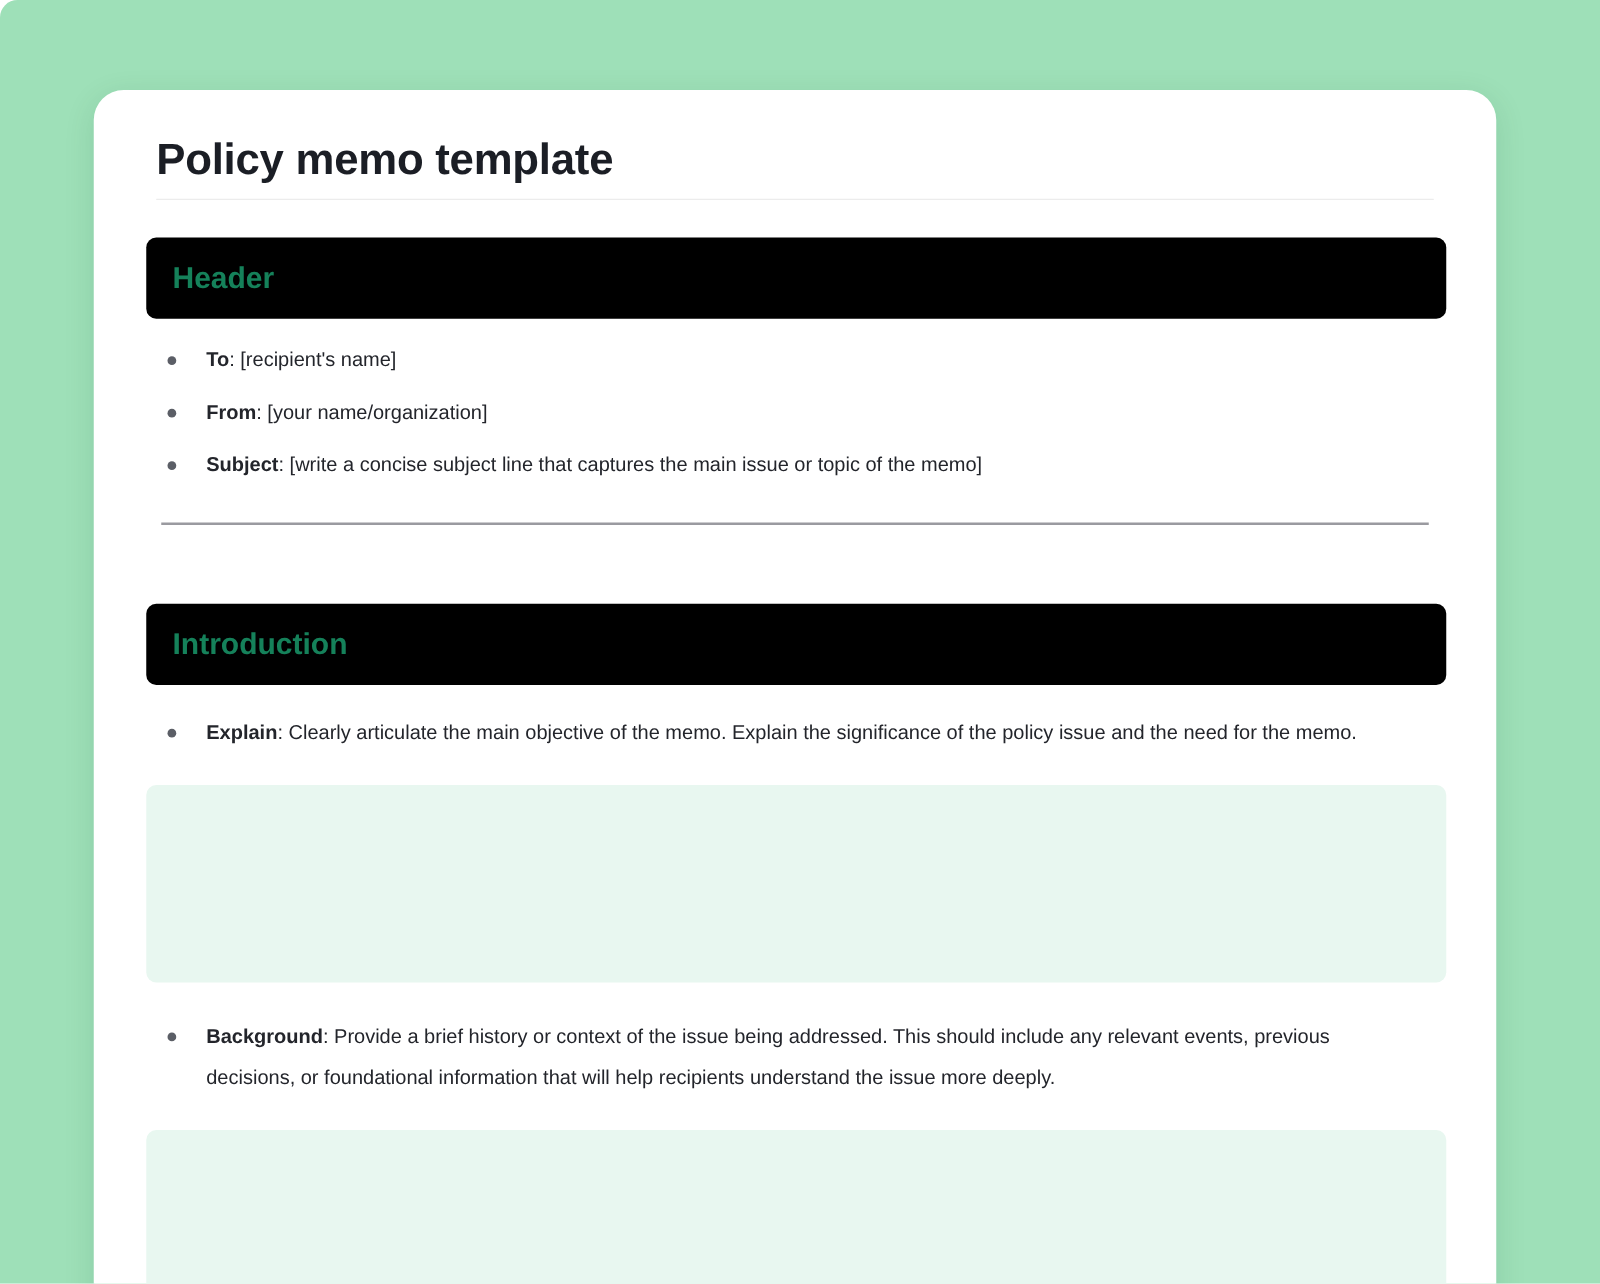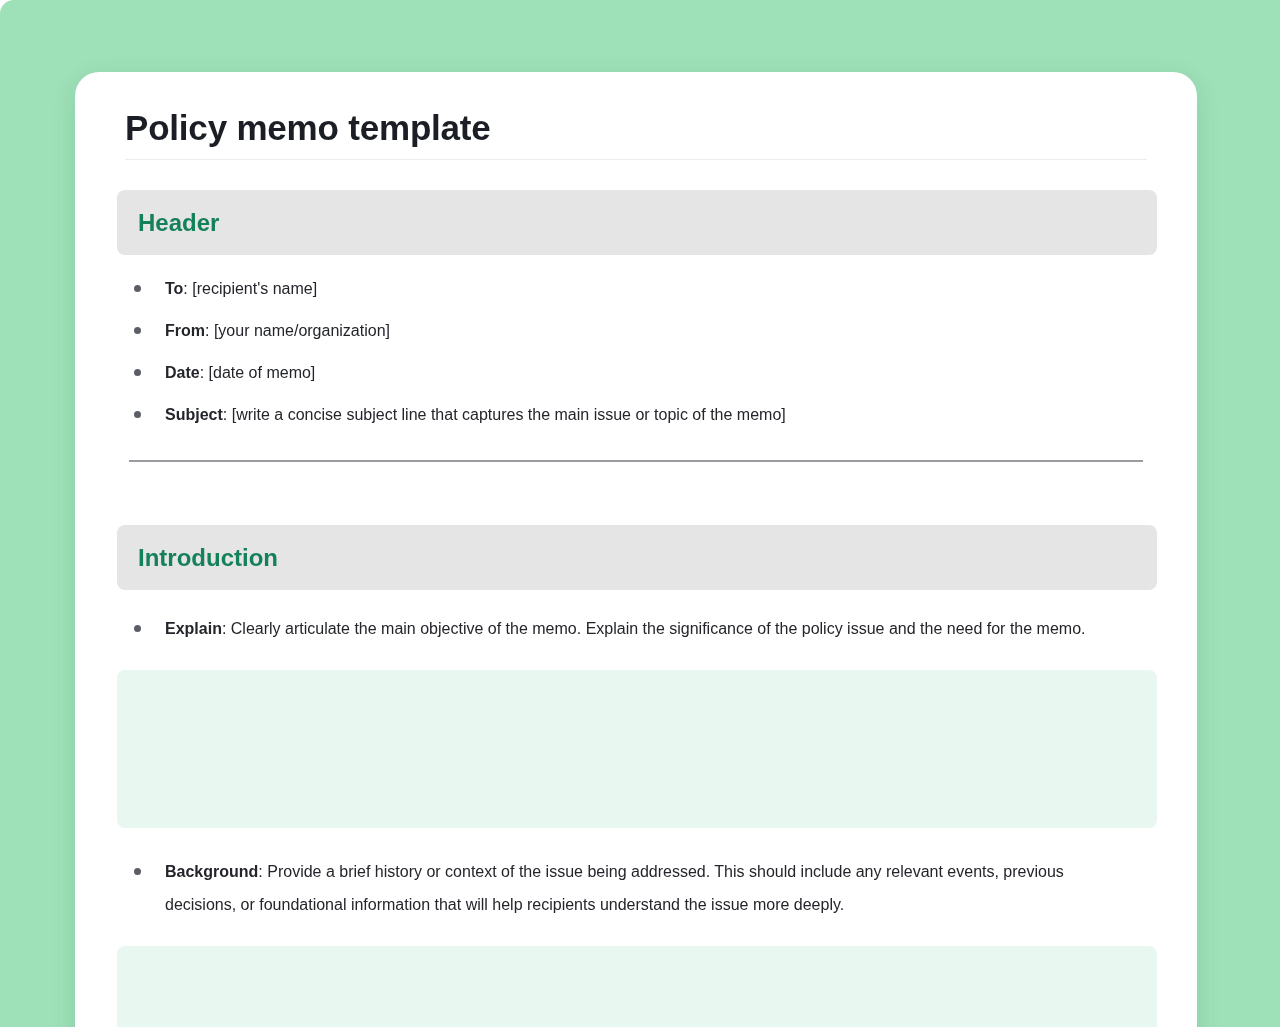--- a/index.html
+++ b/index.html
@@ -38,21 +38,21 @@
   }
   .title-divider {
     height: 1px;
     background: #ECECEC;
     margin: 13px 0 0 8px;
     width: 1022px;
   }
   .callout {
     height: 65px;
     border-radius: 8px;
-    background: #e5e5e5;
+    background: #000000;
     display: flex;
     align-items: center;
     padding-left: 21px;
     margin-top: 30px;
   }
   .callout.intro { margin-top: 63px; }
   .section-heading {
     margin: 0;
     font-size: 24px;
     line-height: 28px;
@@ -120,24 +120,20 @@
       <li>
         <span class="bullet-dot"></span>
         <span class="b">To</span><span>: [recipient's name]</span>
       </li>
       <li>
         <span class="bullet-dot"></span>
         <span class="b">From</span><span>: [your name/organization]</span>
       </li>
       <li>
         <span class="bullet-dot"></span>
-        <span class="b">Date</span><span>: [date of memo]</span>
-      </li>
-      <li>
-        <span class="bullet-dot"></span>
         <span class="b">Subject</span><span>: [write a concise subject line that captures the main issue or topic of the memo]</span>
       </li>
     </ul>
 
     <hr class="section-rule">
 
     <div class="callout intro">
       <h2 class="section-heading">Introduction</h2>
     </div>
 

